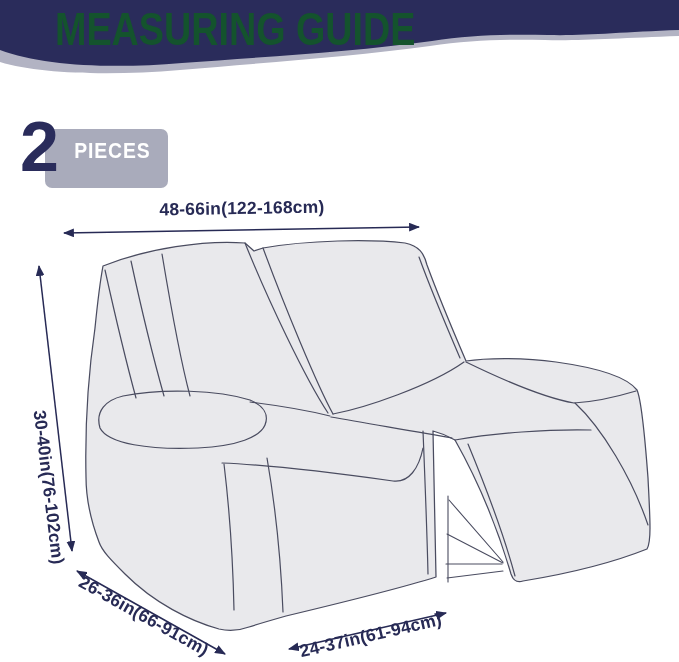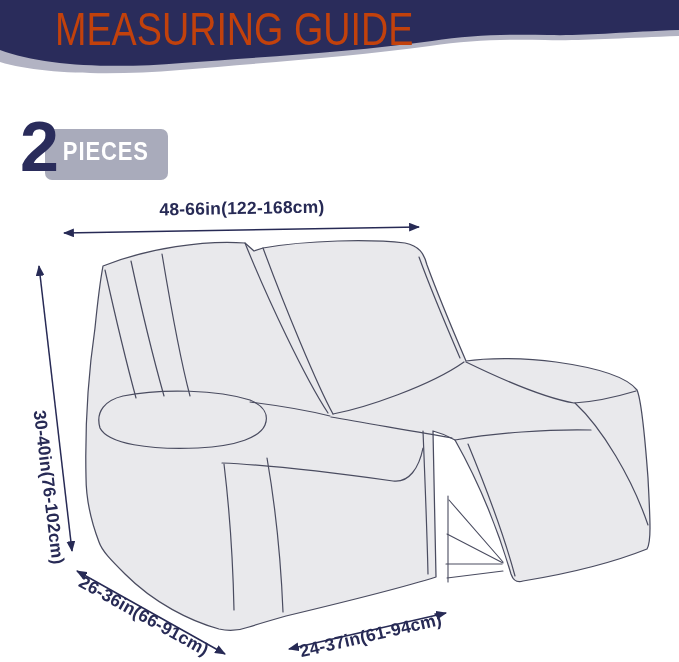--- a/index.html
+++ b/index.html
@@ -5,30 +5,30 @@
   html,body{margin:0;padding:0;}
   body{
     width:679px;height:662px;position:relative;overflow:hidden;
     background:#ffffff;
     font-family:"Liberation Sans", sans-serif;
   }
   .banner{position:absolute;top:0;left:0;width:679px;height:84px;}
   .banner svg{position:absolute;top:0;left:0;}
   .banner-title{
     position:absolute;top:6px;left:55px;margin:0;
-    color:#c2410c;font-size:46px;font-weight:normal;line-height:46px;
+    color:#14532d;font-size:46px;font-weight:bold;line-height:46px;
     letter-spacing:0px;white-space:nowrap;
   }
   .banner-title .squeeze{display:inline-block;transform:scaleX(0.82);transform-origin:left center;}
   .pieces{position:absolute;top:0;left:0;width:250px;height:200px;}
   .pieces-badge{
-    position:absolute;left:45px;top:129px;width:123px;height:51px;
+    position:absolute;left:45px;top:129px;width:123px;height:59px;
     background:#a9abbb;border-radius:7px;
-    color:#ffffff;line-height:44px;
-    font-size:25px;font-weight:bold;letter-spacing:1px;
+    color:#ffffff;text-align:center;line-height:44px;
+    font-size:22px;font-weight:bold;letter-spacing:1px;
     padding-left:12px;box-sizing:border-box;white-space:nowrap;
   }
   .pieces-badge .squeeze{display:inline-block;transform:scaleX(0.88);transform-origin:center;}
   .pieces-count{
     position:absolute;left:20px;top:112px;
     color:#2a2c5b;font-size:70px;font-weight:bold;line-height:70px;
   }
   .diagram{position:absolute;top:0;left:0;}
   .sofa-fill{fill:#e9e9ec;stroke:#4a4c60;stroke-width:1.25;stroke-linejoin:round;stroke-linecap:round;}
   .sofa-line{fill:none;stroke:#4a4c60;stroke-width:1.2;stroke-linejoin:round;stroke-linecap:round;}

